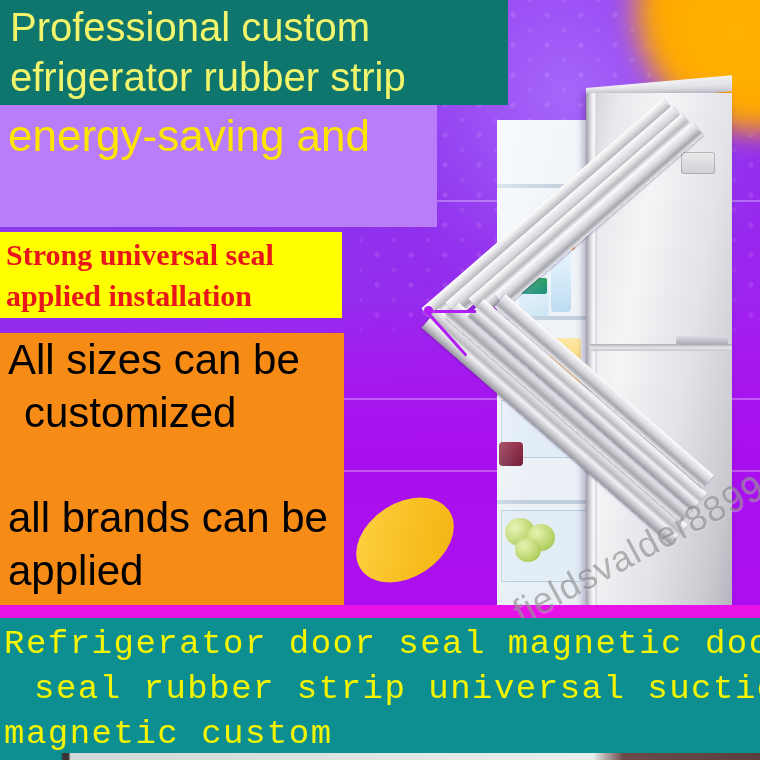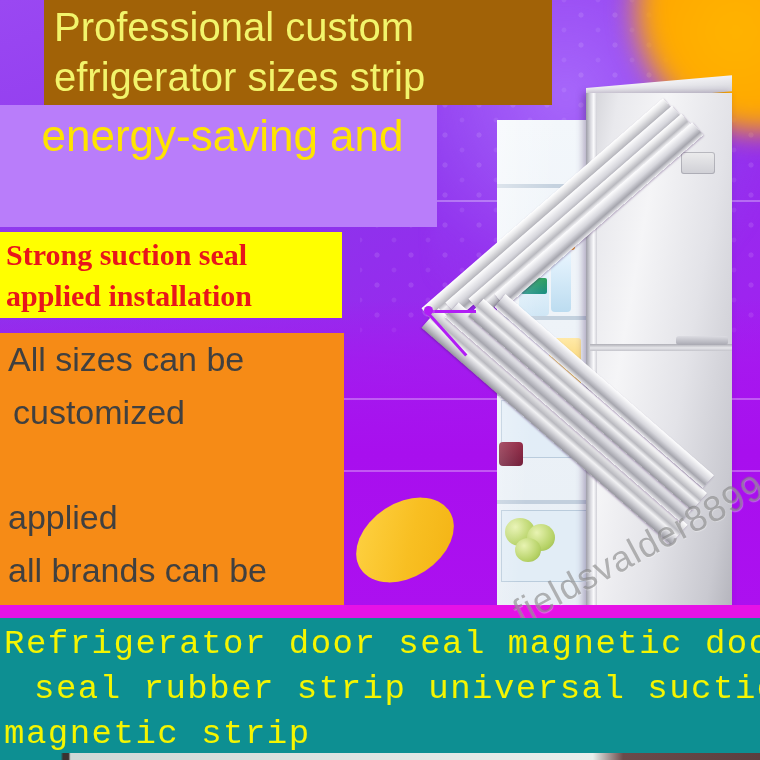--- a/index.html
+++ b/index.html
@@ -143,58 +143,58 @@
   .ellipse-accent{
     position:absolute;left:352px;top:503px;width:106px;height:74px;border-radius:50%;
     background:linear-gradient(135deg,#ffd447,#f8bf22 55%,#f3b212);
     transform:rotate(-33deg);
   }
 
   
   .box{position:absolute;box-sizing:border-box;}
 
   .box-teal{
-    left:0;top:0;width:508px;height:105px;background:#a16207;margin-left:44px;
+    left:0;top:0;width:508px;height:105px;background:#0f766e;
   }
   .box-teal .ln{
     color:#f2f56b;font-size:40px;line-height:50px;
     font-family:"Liberation Sans", sans-serif;
     padding-left:10px;white-space:nowrap;
   }
   .box-teal .ln.l1{padding-top:2px;}
 
   .box-violet{
     left:0;top:105px;width:437px;height:122px;background:#b97dfa;
   }
   .box-violet .ln{
     color:#ffe400;font-size:44px;line-height:58px;
     font-family:"Liberation Sans", sans-serif;
-    padding-left:8px;white-space:nowrap;text-align:center;
+    padding-left:8px;white-space:nowrap;
   }
   .box-violet .ln.l1{padding-top:2px;}
 
   .box-yellow{
     left:0;top:232px;width:342px;height:86px;background:#ffff00;
   }
   .box-yellow .ln{
     color:#e8151b;font-size:30px;line-height:41px;font-weight:bold;
     font-family:"Liberation Serif", serif;
     padding-left:6px;white-space:nowrap;
   }
   .box-yellow .ln.l1{padding-top:2px;}
 
   .box-orange{
     left:0;top:333px;width:344px;height:272px;background:#f68b16;
   }
   .box-orange .ln{
-    color:#404040;font-size:34px;line-height:53px;
+    color:#000000;font-size:42px;line-height:53px;
     font-family:"Liberation Sans", sans-serif;
     padding-left:8px;white-space:nowrap;
   }
-  .box-orange .ln.indent{padding-left:13px;}
+  .box-orange .ln.indent{padding-left:24px;}
   .box-orange .gap{height:52px;}
 
   .magenta-band{
     position:absolute;left:0;top:605px;width:760px;height:13px;background:#e612e6;
   }
 
   .box-banner{
     left:0;top:618px;width:760px;height:135px;background:#0d8f92;
   }
   .box-banner .ln{
@@ -275,45 +275,45 @@
 
   <div class="vline" style="left:428px;top:310px;width:48px;height:3px;"></div>
   <div class="vline" style="left:426px;top:310px;width:3px;height:6px;"></div>
   <div class="vertex-dot" style="left:424px;top:306px;"></div>
   <div class="vline" style="left:425px;top:312px;width:3px;height:60px;transform:rotate(-42deg);transform-origin:top left;"></div>
 
   <div class="ellipse-accent"></div>
 
   <div class="box box-teal">
     <div class="ln l1">Professional custom</div>
-    <div class="ln">efrigerator sizes strip</div>
+    <div class="ln">efrigerator rubber strip</div>
   </div>
 
   <div class="box box-violet">
     <div class="ln l1">energy-saving and</div>
   </div>
 
   <div class="box box-yellow">
-    <div class="ln l1">Strong suction seal</div>
+    <div class="ln l1">Strong universal seal</div>
     <div class="ln">applied installation</div>
   </div>
 
   <div class="box box-orange">
     <div class="ln">All sizes can be</div>
     <div class="ln indent">customized</div>
     <div class="gap"></div>
+    <div class="ln">all brands can be</div>
     <div class="ln">applied</div>
-    <div class="ln">all brands can be</div>
   </div>
 
   <div class="magenta-band"></div>
 
   <div class="watermark">fieldsvalder8899</div>
 
   <div class="box box-banner">
     <div class="ln l1">Refrigerator door seal magnetic door</div>
     <div class="ln indent">seal rubber strip universal suction</div>
-    <div class="ln">magnetic strip</div>
+    <div class="ln">magnetic custom</div>
   </div>
 
   <div class="footer-strip"></div>
 
 </div>
 
 </body></html>

